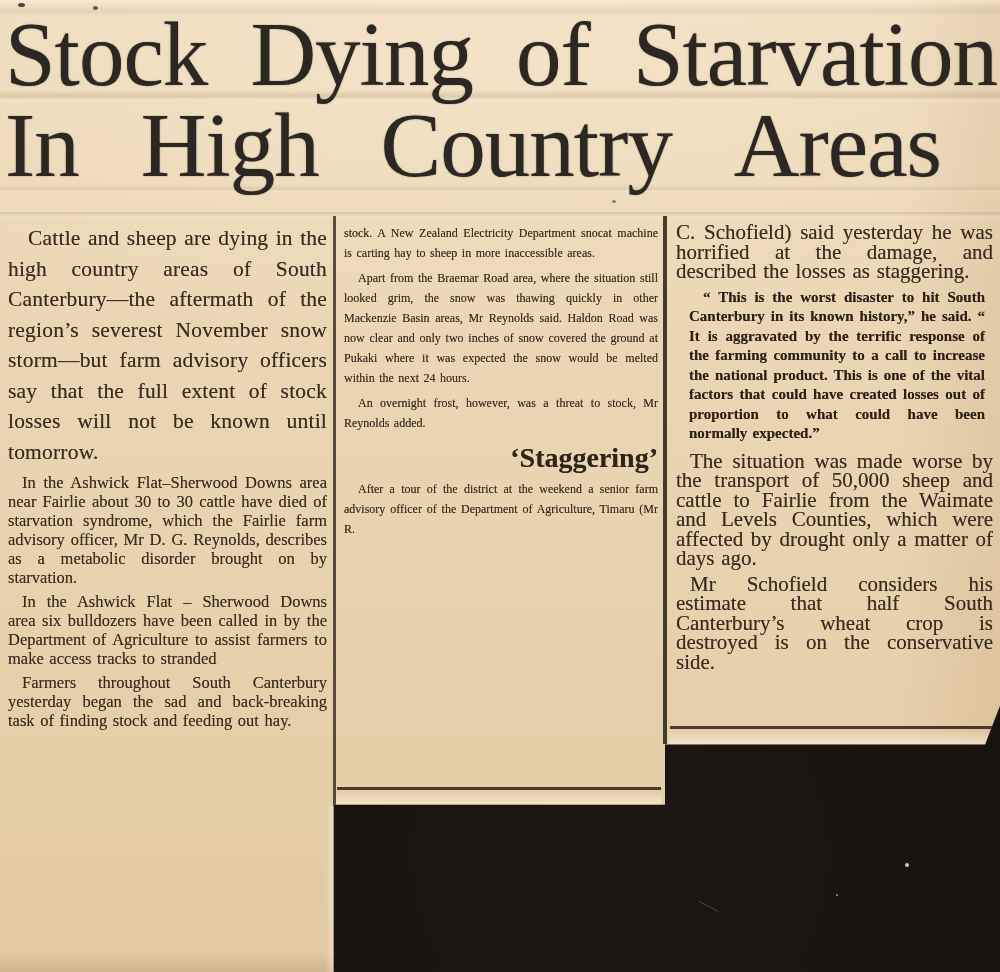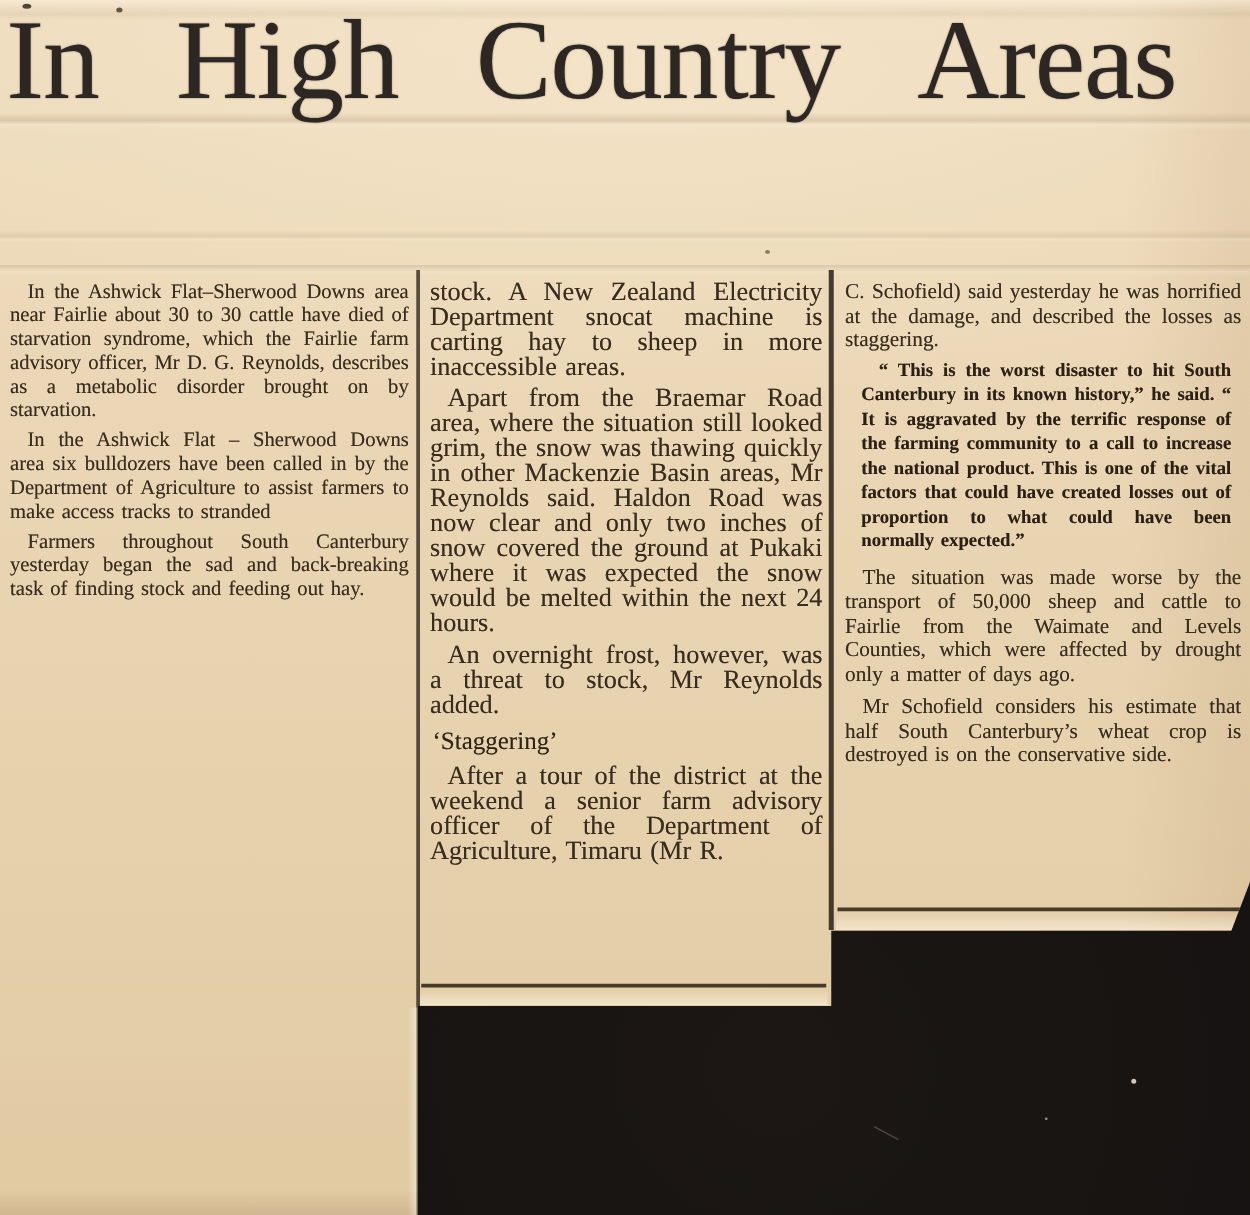--- a/index.html
+++ b/index.html
@@ -50,24 +50,24 @@
   .h-line-2{line-height:92px;margin-top:-4px;margin-right:56px;}
   
   .col{position:absolute;top:223px;color:#372c1f;text-align:justify;
        text-shadow:0 0 .5px rgba(62,46,28,.55);word-spacing:1.5px;}
   .col-1{left:8px;width:319px;}
   .col-2{left:344px;width:314px;}
   .col-3{left:676px;width:317px;}
   p{margin:0;}
   .lead{font-size:21.5px;line-height:30.5px;text-indent:20px;margin-bottom:6px;letter-spacing:.2px;}
   .col-1 .body{font-size:16.5px;line-height:19px;margin-bottom:5px;}
-  .col-2 .body{font-size:21px;line-height:20px;margin-bottom:5px;}
-  .col-3 .body{font-size:17px;line-height:19.5px;margin-bottom:6px;}
+  .col-2 .body{font-size:12px;line-height:20px;margin-bottom:5px;}
+  .col-3 .body{font-size:21px;line-height:19.5px;margin-bottom:6px;}
   .indent{text-indent:14px;}
-  .subhead{font-size:20px;font-weight:normal;margin:9px 0 5px 0;text-align:left;text-indent:2px;color:#2e2518;}
+  .subhead{font-size:28px;font-weight:bold;margin:9px 0 5px 0;text-align:right;text-indent:2px;color:#2e2518;}
   .quote{font-weight:bold;font-size:15px;line-height:19.5px;padding:0 8px 0 13px;text-indent:14px;
          margin:6px 0 8px 0;color:#2b2015;}
 </style>
 </head>
 <body>
 
 <div class="stage">
 
   <span class="bg-speck bg1"></span>
   <span class="bg-speck bg2"></span>
@@ -79,37 +79,44 @@
     <div class="crease crease-a"></div>
     <div class="crease crease-b"></div>
     <div class="crease crease-c"></div>
     <div class="bottom-shade"></div>
 
     <span class="speck pk1"></span>
     <span class="speck pk2"></span>
     <span class="speck pk3"></span>
 
     <div class="headline">
+      <div class="h-line h-line-1">
+        <span>Stock</span>
+        <span>Dying</span>
+        <span>of</span>
+        <span>Starvation</span>
+      </div>
       <div class="h-line h-line-2">
         <span>In</span>
         <span>High</span>
         <span>Country</span>
         <span>Areas</span>
       </div>
     </div>
 
     <div class="vrule vrule-1"></div>
     <div class="vrule vrule-2"></div>
     <div class="hrule hrule-col2"></div>
     <div class="hrule hrule-col3"></div>
     <div class="cutlight cut-col2"></div>
     <div class="cutlight cut-col3"></div>
     <div class="cutlight cut-col1r"></div>
 
     <div class="col col-1">
+      <p class="lead">Cattle and sheep are dying in the high country areas of South Canterbury—the aftermath of the region’s severest November snow storm—but farm advisory officers say that the full extent of stock losses will not be known until tomorrow.</p>
       <p class="body indent">In the Ashwick Flat–Sherwood Downs area near Fairlie about 30 to 30 cattle have died of starvation syndrome, which the Fairlie farm advisory officer, Mr D. G. Reynolds, describes as a metabolic disorder brought on by starvation.</p>
       <p class="body indent">In the Ashwick Flat – Sherwood Downs area six bulldozers have been called in by the Department of Agriculture to assist farmers to make access tracks to stranded</p>
       <p class="body indent">Farmers throughout South Canterbury yesterday began the sad and back-breaking task of finding stock and feeding out hay.</p>
     </div>
 
     <div class="col col-2">
       <p class="body">stock. A New Zealand Electricity Department snocat machine is carting hay to sheep in more inaccessible areas.</p>
       <p class="body indent">Apart from the Braemar Road area, where the situation still looked grim, the snow was thawing quickly in other Mackenzie Basin areas, Mr Reynolds said. Haldon Road was now clear and only two inches of snow covered the ground at Pukaki where it was expected the snow would be melted within the next 24 hours.</p>
       <p class="body indent">An overnight frost, however, was a threat to stock, Mr Reynolds added.</p>
       <h3 class="subhead">‘Staggering’</h3>

